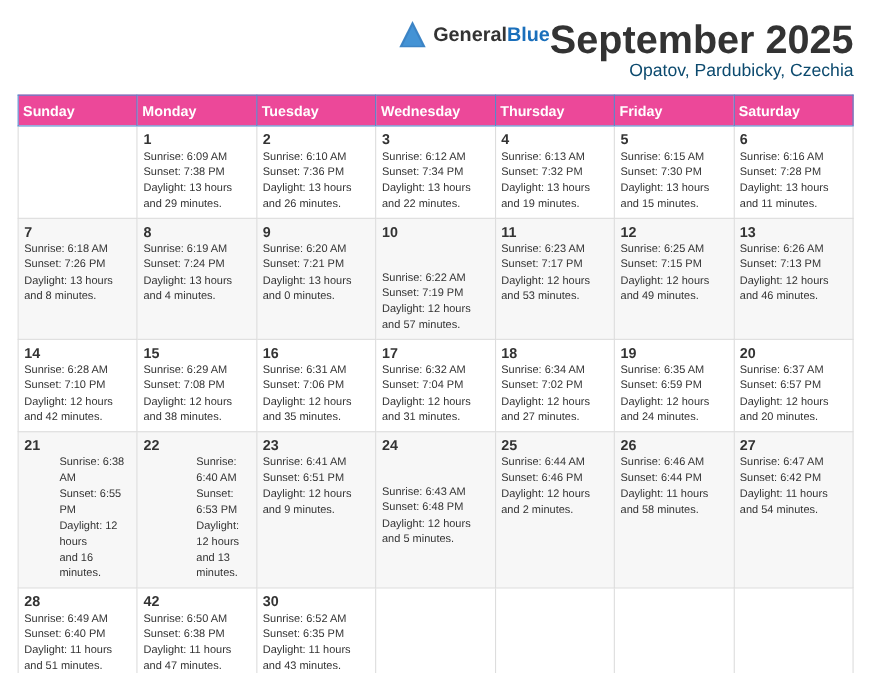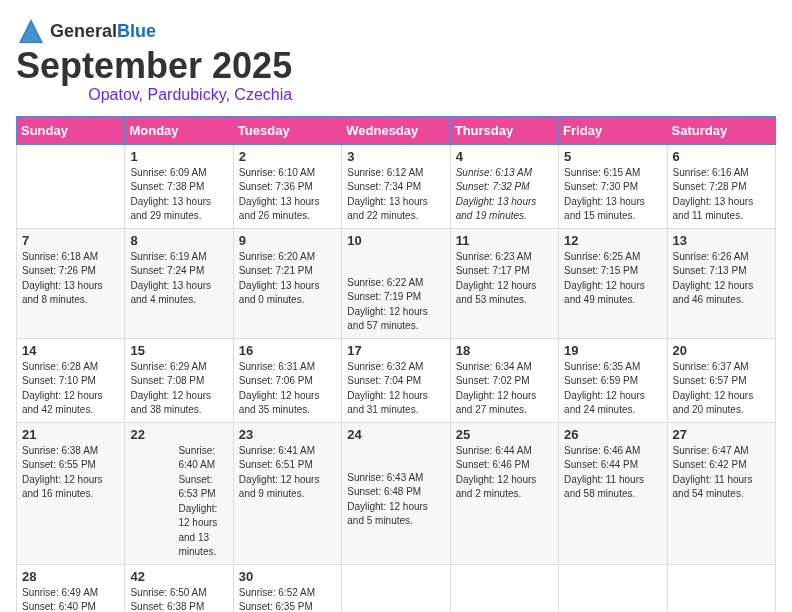--- a/index.html
+++ b/index.html
@@ -8,21 +8,20 @@
       background: #fff;
       width: 792px;
       min-height: 612px;
       padding: 16px;
     }
     .header {
       display: flex;
       justify-content: flex-end;
       align-items: flex-start;
       margin-bottom: 12px;
-      flex-direction: column;
     }
     .logo {
       display: flex;
       align-items: center;
       gap: 4px;
     }
     .logo-text-general {
       font-size: 18px;
       font-weight: bold;
       color: #333;
@@ -40,21 +39,21 @@
       text-align: right;
     }
     .month-title {
       font-size: 36px;
       font-weight: bold;
       color: #333;
       line-height: 1.1;
     }
     .location-title {
       font-size: 16px;
-      color: #6d28d9;
+      color: #0c4a6e;
     }
     .calendar {
       width: 100%;
       border-collapse: collapse;
       border: 1px solid #ccc;
     }
     .calendar th {
       background-color: #ec4899;
       color: #fff;
       font-size: 13px;
@@ -136,21 +135,21 @@
         </td>
         <td>
           <span class="day-num">3</span>
           <div class="day-info" style="white-space: pre-line;">Sunrise: 6:12 AM
 Sunset: 7:34 PM
 Daylight: 13 hours
 and 22 minutes.</div>
         </td>
         <td>
           <span class="day-num">4</span>
-          <div class="day-info" style="white-space: pre-line; font-style: italic;">Sunrise: 6:13 AM
+          <div class="day-info" style="white-space: pre-line;">Sunrise: 6:13 AM
 Sunset: 7:32 PM
 Daylight: 13 hours
 and 19 minutes.</div>
         </td>
         <td>
           <span class="day-num">5</span>
           <div class="day-info" style="white-space: pre-line;">Sunrise: 6:15 AM
 Sunset: 7:30 PM
 Daylight: 13 hours
 and 15 minutes.</div>
@@ -261,21 +260,21 @@
           <span class="day-num">20</span>
           <div class="day-info" style="white-space: pre-line;">Sunrise: 6:37 AM
 Sunset: 6:57 PM
 Daylight: 12 hours
 and 20 minutes.</div>
         </td>
       </tr>
       <tr class="row-shaded">
         <td>
           <span class="day-num">21</span>
-          <div class="day-info" style="white-space: pre-line;">Sunrise: 6:38 AM
+          <div class="day-info" style="white-space: pre-line; margin-left: 32px;">Sunrise: 6:38 AM
 Sunset: 6:55 PM
 Daylight: 12 hours
 and 16 minutes.</div>
         </td>
         <td>
           <span class="day-num">22</span>
           <div class="day-info" style="white-space: pre-line; margin-left: 48px;">Sunrise: 6:40 AM
 Sunset: 6:53 PM
 Daylight: 12 hours
 and 13 minutes.</div>

